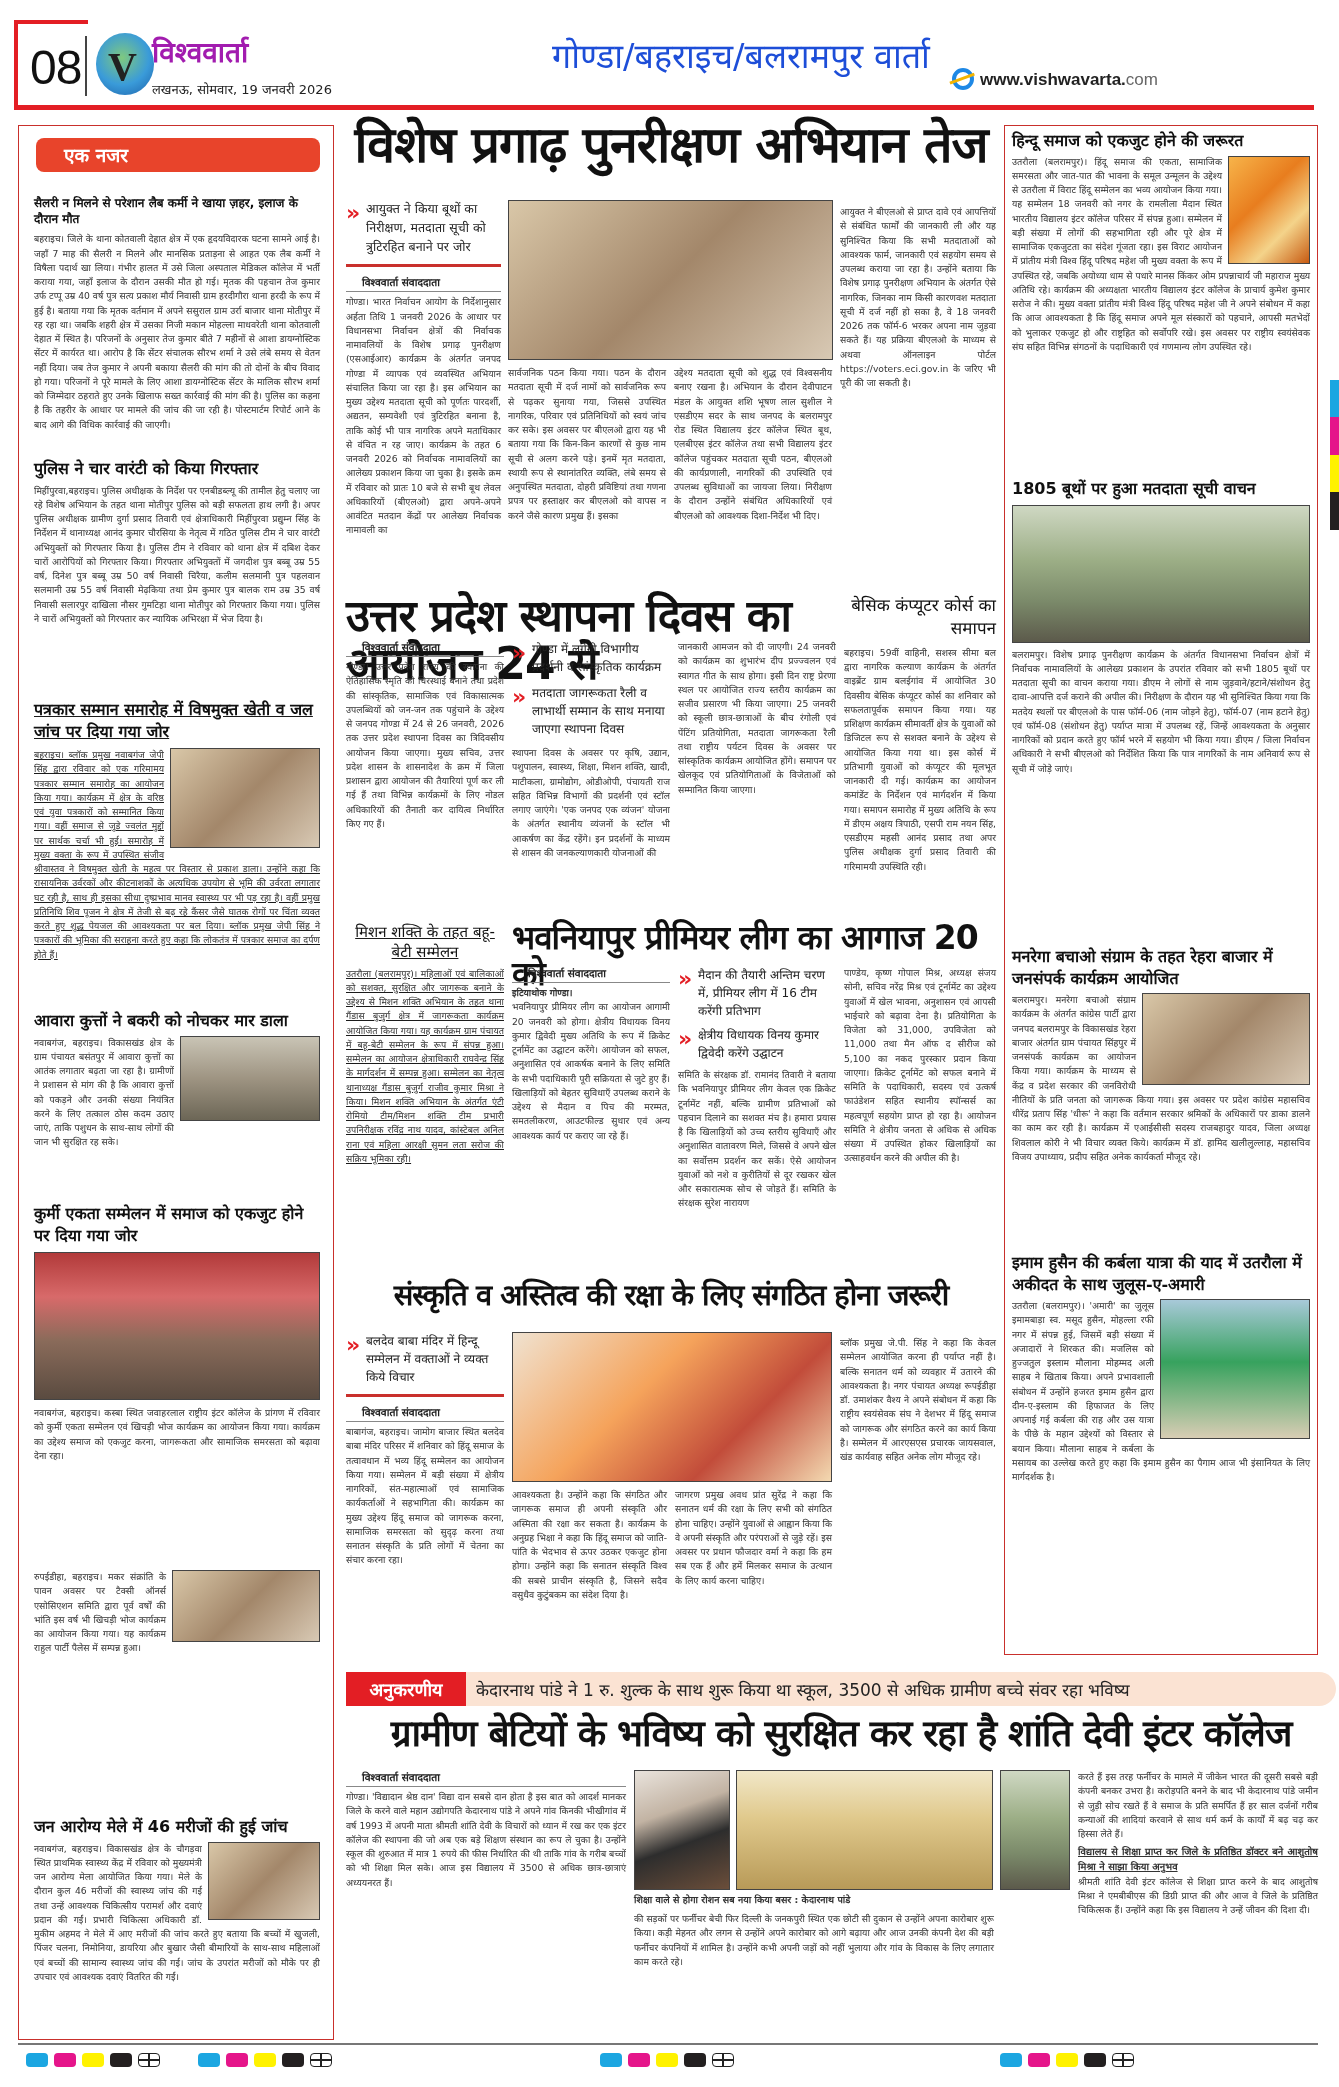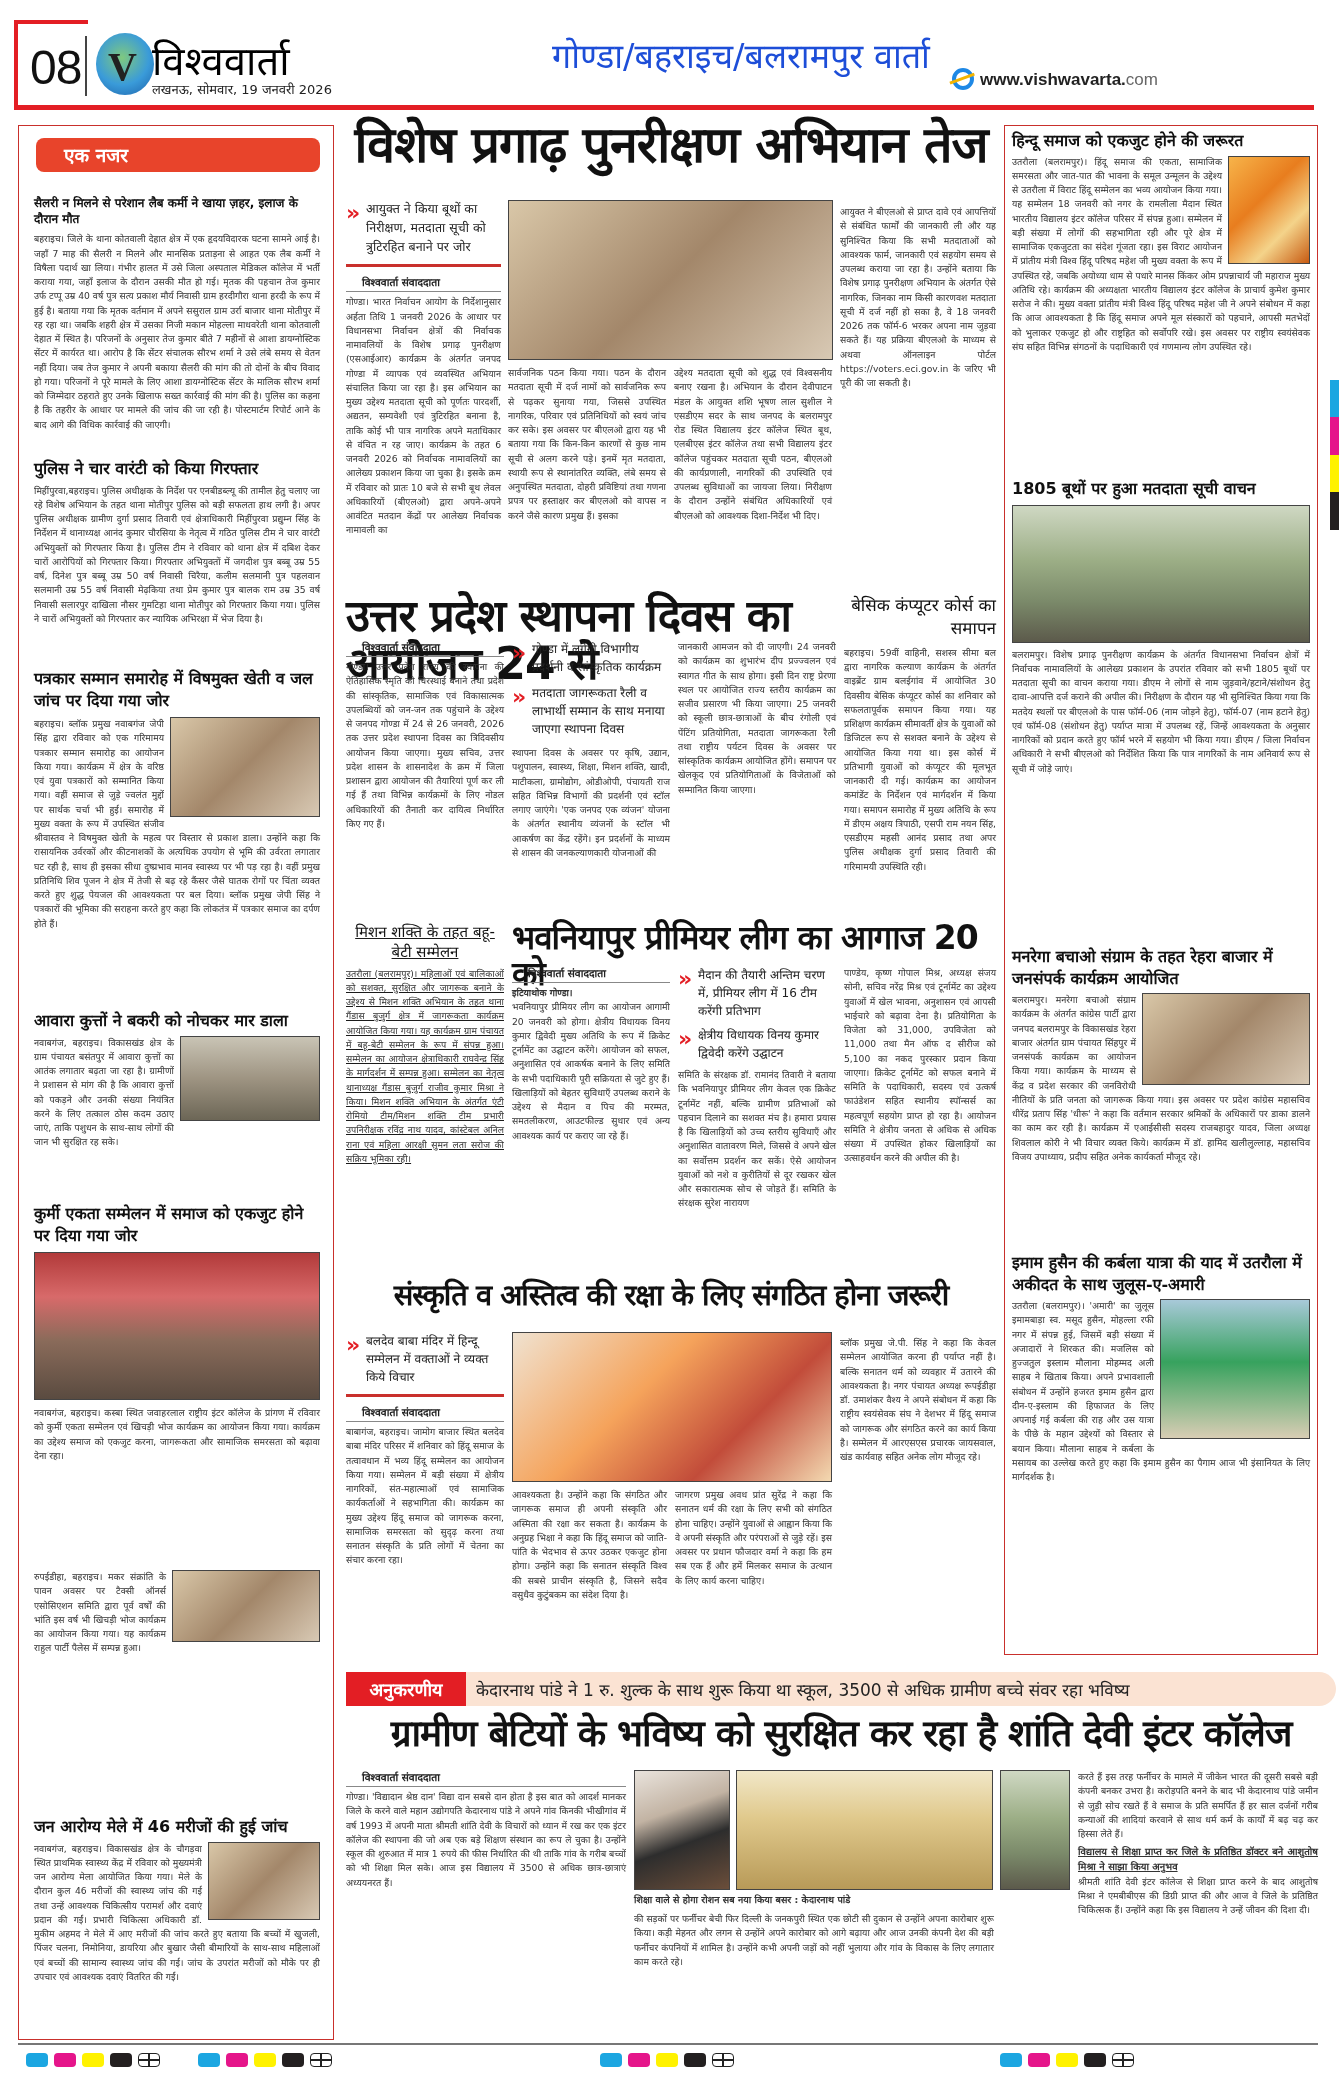--- a/index.html
+++ b/index.html
@@ -5,21 +5,21 @@
   * { box-sizing: border-box; margin: 0; padding: 0; }
   body { width: 1339px; height: 2087px; background: #fff; font-family: "DejaVu Sans", sans-serif; color: #1a1a1a; overflow: hidden; position: relative; }
   .abs { position: absolute; }
   
   .mast-frame { left: 14px; top: 20px; width: 1300px; height: 90px; border-left: 4px solid #e31e24; border-top: 4px solid #e31e24; border-bottom: 5px solid #e31e24; border-top-width: 4px; }
   .mast-frame-topcover { left: 88px; top: 16px; width: 1240px; height: 10px; background: #fff; }
   .page-no { left: 30px; top: 40px; font-family: "Liberation Sans", sans-serif; font-size: 48px; font-weight: 400; color: #111; letter-spacing: -1px; }
   .mast-sep { left: 85px; top: 36px; width: 2px; height: 60px; background: #444; }
   .logo { left: 96px; top: 33px; width: 58px; height: 62px; border-radius: 50%; background: radial-gradient(circle at 45% 40%, #7fc97f 0%, #3a9bd9 55%, #1b5fa8 100%); }
   .logo span { position: absolute; left: 12px; top: 10px; font-family: "Liberation Serif", serif; font-size: 40px; font-weight: bold; color: #222; }
-  .paper-name { left: 152px; top: 32px; font-size: 40px; font-weight: normal; color: #000000; }
+  .paper-name { left: 152px; top: 32px; font-size: 28px; font-weight: bold; color: #a21caf; }
   .dateline { left: 152px; top: 80px; font-size: 13px; color: #222; }
   .edition { left: 552px; top: 32px; font-size: 34px; color: #1d4ed8; }
   .website { left: 980px; top: 70px; font-family: "Liberation Sans", sans-serif; font-size: 17px; font-weight: bold; color: #222; }
   .website .tld { color: #666; font-weight: normal; }
   .ie-icon { left: 952px; top: 68px; width: 22px; height: 22px; border-radius: 50%; border: 4px solid #1e88e5; background: #fff; }
   .ie-icon::after { content: ""; position: absolute; left: -6px; top: 5px; width: 26px; height: 5px; border-top: 3px solid #f4b400; transform: rotate(-20deg); }
   
   .box { border: 1.5px solid #c9302c; }
   .tag-red { background: #e8442b; color: #fff; font-weight: bold; font-size: 19px; border-radius: 8px; padding: 4px 28px; }
   .h-big { font-family: "DejaVu Sans", sans-serif; font-weight: bold; color: #111; letter-spacing: -1px; line-height: 1.1; }
@@ -70,21 +70,21 @@
 <div class="abs" style="left:34px; top:180px; width:286px;">
   <div class="h-side" style="font-size:12px;margin-top:15px;">सैलरी न मिलने से परेशान लैब कर्मी ने खाया ज़हर, इलाज के दौरान मौत</div>
   <div class="body-txt" style="margin-top:5px;">बहराइच। जिले के थाना कोतवाली देहात क्षेत्र में एक हृदयविदारक घटना सामने आई है। जहाँ 7 माह की सैलरी न मिलने और मानसिक प्रताड़ना से आहत एक लैब कर्मी ने विषैला पदार्थ खा लिया। गंभीर हालत में उसे जिला अस्पताल मेडिकल कॉलेज में भर्ती कराया गया, जहाँ इलाज के दौरान उसकी मौत हो गई। मृतक की पहचान तेज कुमार उर्फ टप्पू उम्र 40 वर्ष पुत्र सत्य प्रकाश मौर्य निवासी ग्राम हरदीगौरा थाना हरदी के रूप में हुई है। बताया गया कि मृतक वर्तमान में अपने ससुराल ग्राम उर्रा बाजार थाना मोतीपुर में रह रहा था। जबकि शहरी क्षेत्र में उसका निजी मकान मोहल्ला माधवरेती थाना कोतवाली देहात में स्थित है। परिजनों के अनुसार तेज कुमार बीते 7 महीनों से आशा डायग्नोस्टिक सेंटर में कार्यरत था। आरोप है कि सेंटर संचालक सौरभ शर्मा ने उसे लंबे समय से वेतन नहीं दिया। जब तेज कुमार ने अपनी बकाया सैलरी की मांग की तो दोनों के बीच विवाद हो गया। परिजनों ने पूरे मामले के लिए आशा डायग्नोस्टिक सेंटर के मालिक सौरभ शर्मा को जिम्मेदार ठहराते हुए उनके खिलाफ सख्त कार्रवाई की मांग की है। पुलिस का कहना है कि तहरीर के आधार पर मामले की जांच की जा रही है। पोस्टमार्टम रिपोर्ट आने के बाद आगे की विधिक कार्रवाई की जाएगी।</div>
 </div>
 
 <div class="abs" style="left:34px; top:458px; width:286px;">
   <div class="h-side" style="font-size:16px;">पुलिस ने चार वारंटी को किया गिरफ्तार</div>
   <div class="body-txt" style="margin-top:4px;">मिहींपुरवा,बहराइच। पुलिस अधीक्षक के निर्देश पर एनबीडब्ल्यू की तामील हेतु चलाए जा रहे विशेष अभियान के तहत थाना मोतीपुर पुलिस को बड़ी सफलता हाथ लगी है। अपर पुलिस अधीक्षक ग्रामीण दुर्गा प्रसाद तिवारी एवं क्षेत्राधिकारी मिहींपुरवा प्रद्युम्न सिंह के निर्देशन में थानाध्यक्ष आनंद कुमार चौरसिया के नेतृत्व में गठित पुलिस टीम ने चार वारंटी अभियुक्तों को गिरफ्तार किया है। पुलिस टीम ने रविवार को थाना क्षेत्र में दबिश देकर चारों आरोपियों को गिरफ्तार किया। गिरफ्तार अभियुक्तों में जगदीश पुत्र बब्बू उम्र 55 वर्ष, दिनेश पुत्र बब्बू उम्र 50 वर्ष निवासी चिरैया, कलीम सलमानी पुत्र पहलवान सलमानी उम्र 55 वर्ष निवासी मेढ़किया तथा प्रेम कुमार पुत्र बालक राम उम्र 35 वर्ष निवासी सलारपुर दाखिला नौसर गुमटिहा थाना मोतीपुर को गिरफ्तार किया गया। पुलिस ने चारों अभियुक्तों को गिरफ्तार कर न्यायिक अभिरक्षा में भेज दिया है।</div>
 </div>
 
-<div class="abs" style="left:34px; top:668px; width:286px;">
+<div class="abs" style="left:34px; top:699px; width:286px;text-decoration:underline;">
   <div class="h-side" style="font-size:16px;">पत्रकार सम्मान समारोह में विषमुक्त खेती व जल जांच पर दिया गया जोर</div>
   <div class="photo indoor" style="float:right; width:150px; height:100px; margin:6px 0 4px 6px;"></div>
   <div class="body-txt" style="margin-top:6px;">बहराइच। ब्लॉक प्रमुख नवाबगंज जेपी सिंह द्वारा रविवार को एक गरिमामय पत्रकार सम्मान समारोह का आयोजन किया गया। कार्यक्रम में क्षेत्र के वरिष्ठ एवं युवा पत्रकारों को सम्मानित किया गया। वहीं समाज से जुड़े ज्वलंत मुद्दों पर सार्थक चर्चा भी हुई। समारोह में मुख्य वक्ता के रूप में उपस्थित संजीव श्रीवास्तव ने विषमुक्त खेती के महत्व पर विस्तार से प्रकाश डाला। उन्होंने कहा कि रासायनिक उर्वरकों और कीटनाशकों के अत्यधिक उपयोग से भूमि की उर्वरता लगातार घट रही है, साथ ही इसका सीधा दुष्प्रभाव मानव स्वास्थ्य पर भी पड़ रहा है। वहीं प्रमुख प्रतिनिधि शिव पूजन ने क्षेत्र में तेजी से बढ़ रहे कैंसर जैसे घातक रोगों पर चिंता व्यक्त करते हुए शुद्ध पेयजल की आवश्यकता पर बल दिया। ब्लॉक प्रमुख जेपी सिंह ने पत्रकारों की भूमिका की सराहना करते हुए कहा कि लोकतंत्र में पत्रकार समाज का दर्पण होते हैं।</div>
 </div>
 
 <div class="abs" style="left:34px; top:1010px; width:286px;">
   <div class="h-side" style="font-size:16px;">आवारा कुत्तों ने बकरी को नोचकर मार डाला</div>
   <div class="photo dogs" style="float:right; width:140px; height:85px; margin:4px 0 4px 6px;"></div>
   <div class="body-txt" style="margin-top:4px;">नवाबगंज, बहराइच। विकासखंड क्षेत्र के ग्राम पंचायत बसंतपुर में आवारा कुत्तों का आतंक लगातार बढ़ता जा रहा है। ग्रामीणों ने प्रशासन से मांग की है कि आवारा कुत्तों को पकड़ने और उनकी संख्या नियंत्रित करने के लिए तत्काल ठोस कदम उठाए जाएं, ताकि पशुधन के साथ-साथ लोगों की जान भी सुरक्षित रह सके।</div>
 </div>

